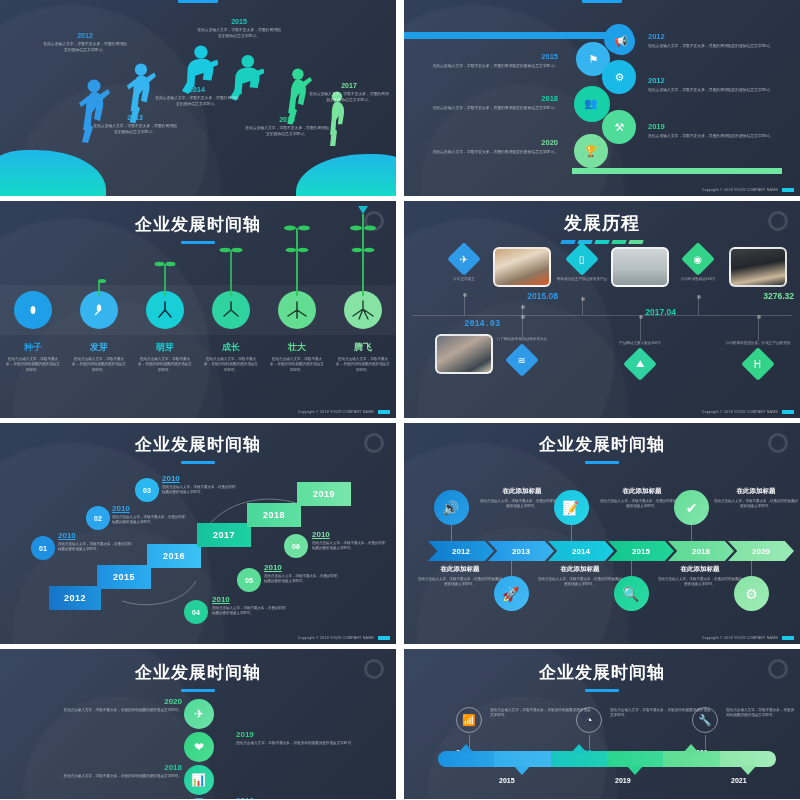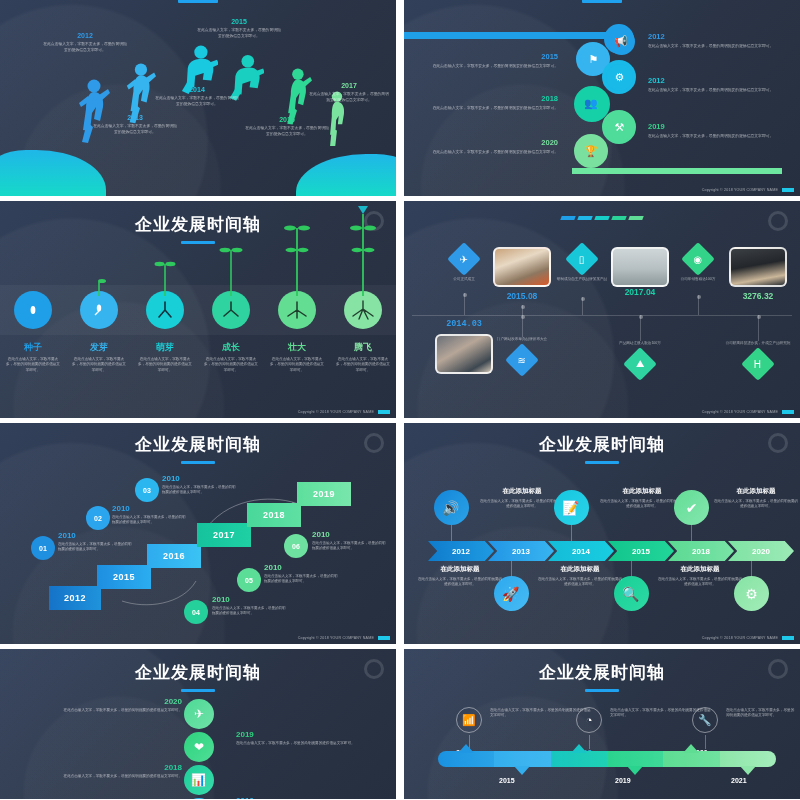--- a/index.html
+++ b/index.html
@@ -126,37 +126,37 @@
   .s4 .photo {
     width: 58px; height: 40px; border-radius: 6px; margin: 0 auto;
     border: 2px solid rgba(255,255,255,0.85);
     background-size: cover; background-position:center;
   }
   .s4 .dmd {
     width: 24px; height: 24px; margin: 0 auto; transform: rotate(45deg);
     border-radius: 3px; display:flex; align-items:center; justify-content:center;
   }
   .s4 .dmd > span { transform: rotate(-45deg); color:#fff; font-size:10px; }
-  .s4 .yr { font-size: 8.5px; font-weight:bold; }
+  .s4 .yr { font-size: 8.5px; font-weight:bold;text-align:right; }
   .s4 .cap { font-size: 3.6px; color: rgba(255,255,255,0.55); line-height:1.45; }
   .s4 .stem { position:absolute; left:50%; width:1px; background: rgba(255,255,255,0.22); }
   .s4 .stem::after{content:"";position:absolute;left:-1.5px;width:4px;height:4px;border-radius:50%;background:rgba(255,255,255,0.35);}
 
   
   .s5 .step {
     position:absolute; height: 24px; display:flex; align-items:center; justify-content:center;
     color:#fff; font-weight:bold; font-size: 9px; letter-spacing:.5px;
   }
   .s5 .bub {
     position:absolute; width: 24px; height:24px; border-radius:50%;
     display:flex; align-items:center; justify-content:center;
     color:#fff; font-weight:bold; font-size: 7px;
   }
   .s5 .note { position:absolute; width: 76px; }
-  .s5 .note .yr { font-size: 8px; font-weight:bold; margin-bottom:2px; }
+  .s5 .note .yr { font-size: 8px; font-weight:bold; margin-bottom:2px;text-decoration:underline; }
   .s5 .note .cn { font-size: 3.5px; }
 
   
   .s6 .chev {
     position:absolute; height: 20px; width: 66px;
     clip-path: polygon(0 0, 86% 0, 100% 50%, 86% 100%, 0 100%, 14% 50%);
     display:flex; align-items:center; justify-content:center;
     color:#fff; font-weight:bold; font-size: 8px;
   }
   .s6 .node {
@@ -440,20 +440,21 @@
         <span>Copyright © 2018 YOUR COMPANY NAME</span>
         <i></i>
       </div>
     </div>
 
     <div class="gaph"></div>
 
     <div class="slide s4">
       <div class="corner-ring"></div>
       <div style="padding-top:10px;">
+        <div class="slide-title" style="font-size:18px;">发展历程</div>
         <div class="title-dashes">
           <i style="background:#1f9fe8"></i>
             <i style="background:#1fb8e8"></i>
             <i style="background:#18cfc8"></i>
             <i style="background:#2ad398"></i>
             <i style="background:#5fdc95"></i>
         </div>
       </div>
       <div class="axis"></div>
 
@@ -474,21 +475,21 @@
       <div class="item" style="left:142px;top:46px;">
         <div class="dmd" style="background:#18c8d8;">
             <span>▯</span>
           </div>
         <div class="cap" style="margin-top:6px;">研制成功自主产权品牌某某产品</div>
       </div>
       <div class="stem" style="left:178px;top:96px;height:18px;"></div>
 
       <div class="item" style="left:200px;top:46px;">
         <div class="photo" style="background:linear-gradient(180deg,#cfd6d8 0%,#b6bfc2 55%,#8e9a9c 100%);"></div>
-        <div class="yr" style="color:#16d1a8;margin-top:0;">2017.04</div>
+        <div class="yr" style="color:#16d1a8;margin-top:20px;">2017.04</div>
       </div>
 
       <div class="item" style="left:258px;top:46px;">
         <div class="dmd" style="background:#33d389;">
             <span>◉</span>
           </div>
         <div class="cap" style="margin-top:6px;">公司年销售额达100万</div>
       </div>
       <div class="stem" style="left:294px;top:94px;height:20px;"></div>
 

